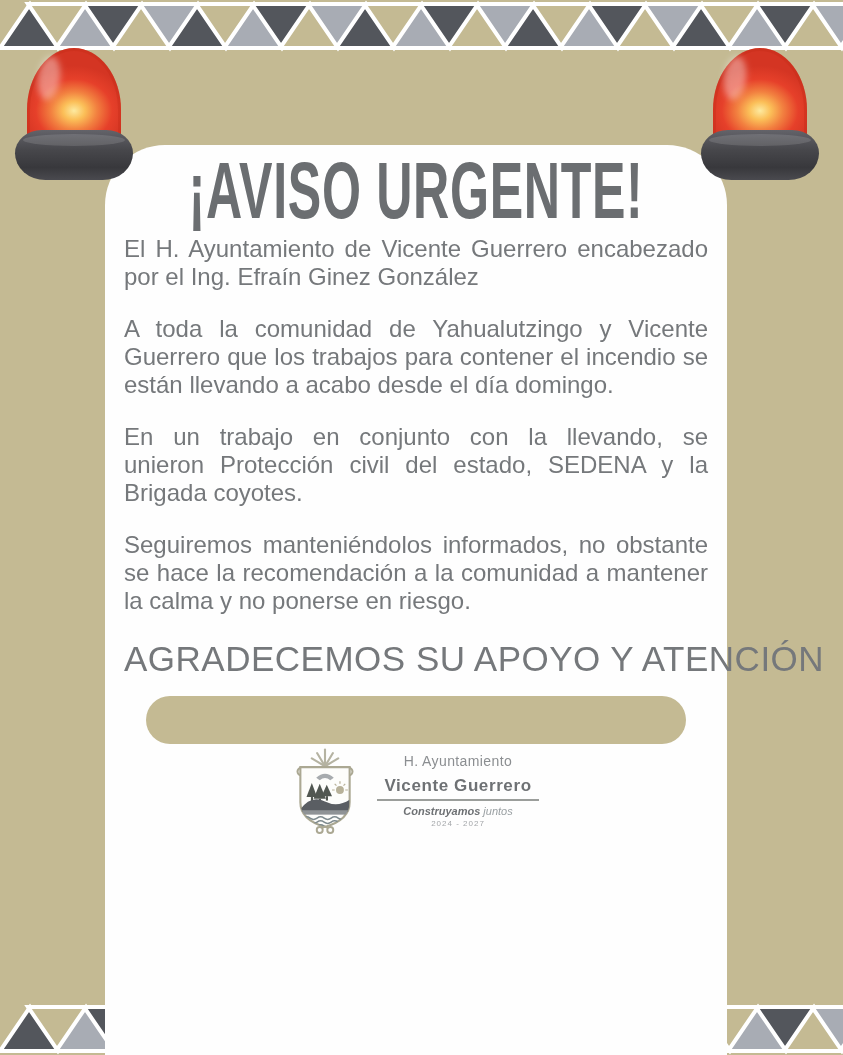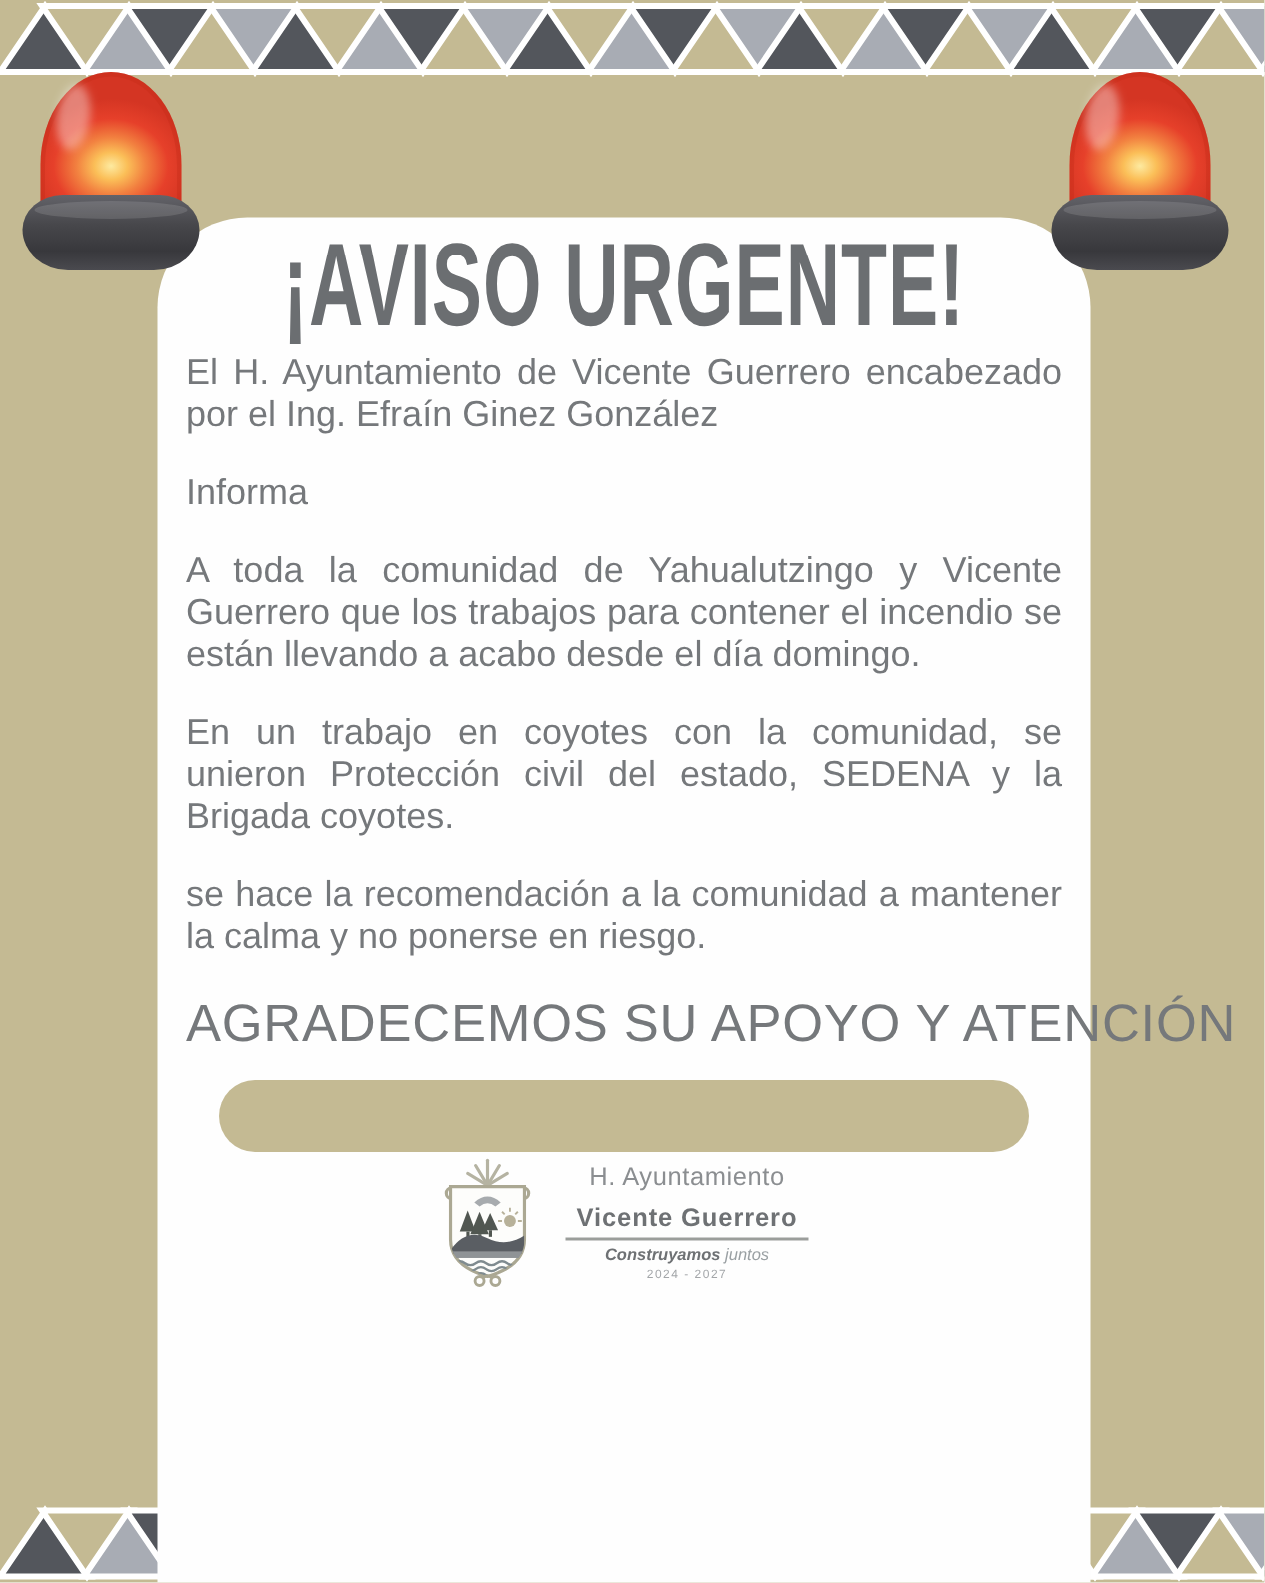--- a/index.html
+++ b/index.html
@@ -32,21 +32,21 @@
   .line.last{text-align-last:left;}
 
   .thanks{margin-top:4px;text-align:center;font-size:35px;letter-spacing:.5px;
           color:var(--body-text);white-space:nowrap;}
 
   .pill{margin:17px auto 0;width:540px;height:48px;border-radius:24px;
         background:var(--pill);}
 
   .logo{margin-top:2px;display:flex;justify-content:center;align-items:center;gap:12px;}
   .logo-text{text-align:center;color:var(--logo-gray);min-width:170px;}
-  .logo-small{font-size:17px;letter-spacing:.4px;}
+  .logo-small{font-size:14px;letter-spacing:.4px;}
   .logo-name{font-size:17px;font-weight:bold;letter-spacing:.6px;margin-top:7px;
              color:var(--logo-dark);}
   .logo-rule{height:2px;background:#9b9e9b;margin:3px 4px 4px;}
   .logo-slogan{font-size:11px;font-style:italic;}
   .logo-slogan .b{font-weight:bold;color:var(--logo-dark);}
   .logo-slogan .l{color:#9aa0a3;}
   .logo-period{font-size:8px;letter-spacing:1px;color:#a3a6a9;margin-top:2px;}
 
   .siren{position:absolute;width:120px;display:flex;flex-direction:column;align-items:center;}
   .siren.left{left:14px;top:48px;}
@@ -141,33 +141,31 @@
     <div class="title-wrap">
       <div class="title">¡AVISO URGENTE!</div>
     </div>
 
     <div class="body">
         <div class="para">
           <div class="line">El H. Ayuntamiento de Vicente Guerrero encabezado</div>
           <div class="line last">por el Ing. Efraín Ginez González</div>
         </div>
         <div class="para">
-          <div class="line last">Informa</div>
-        </div>
-        <div class="para">
           <div class="line">A toda la comunidad de Yahualutzingo y Vicente</div>
           <div class="line">Guerrero que los trabajos para contener el incendio se</div>
           <div class="line last">están llevando a acabo desde el día domingo.</div>
         </div>
         <div class="para">
-          <div class="line">En un trabajo en coyotes con la comunidad, se</div>
+          <div class="line">En un trabajo en conjunto con la llevando, se</div>
           <div class="line">unieron Protección civil del estado, SEDENA y la</div>
           <div class="line last">Brigada coyotes.</div>
         </div>
         <div class="para">
+          <div class="line">Seguiremos manteniéndolos informados, no obstante</div>
           <div class="line">se hace la recomendación a la comunidad a mantener</div>
           <div class="line last">la calma y no ponerse en riesgo.</div>
         </div>
       </div>
 
     <div class="thanks">AGRADECEMOS SU APOYO Y ATENCIÓN</div>
 
     <div class="pill"></div>
 
     <div class="logo">

